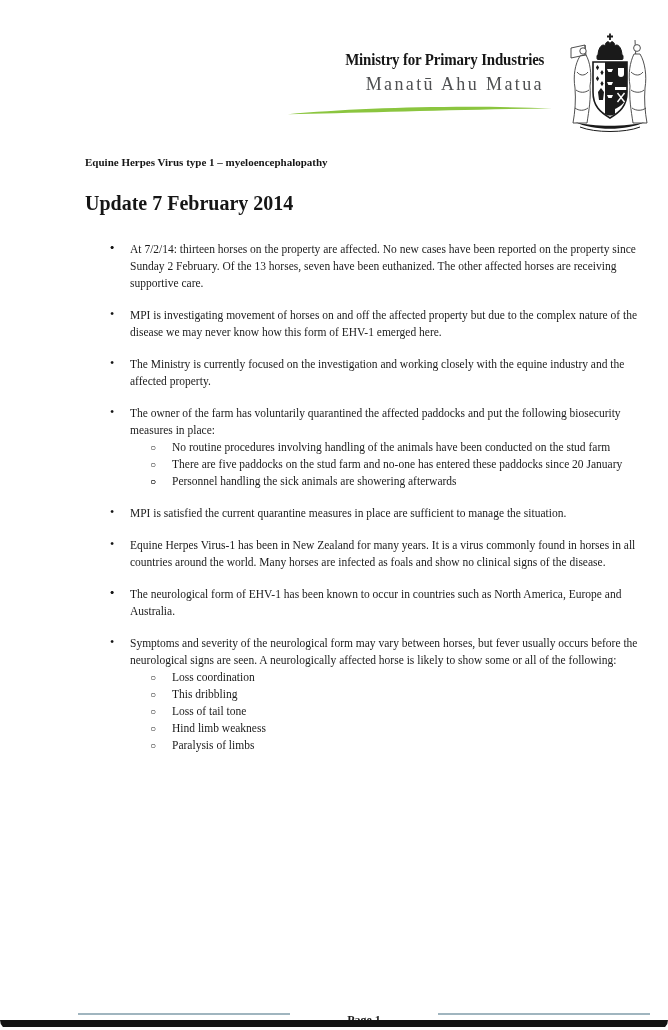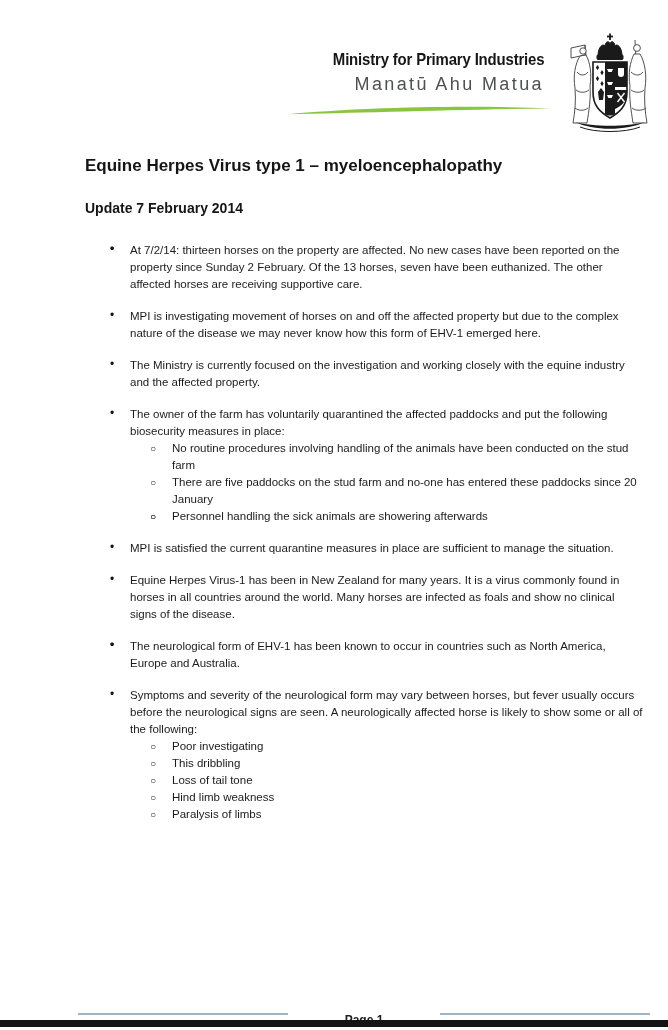--- a/index.html
+++ b/index.html
@@ -1,34 +1,34 @@
 <!DOCTYPE html>
 <html><head>
 <meta charset="utf-8">
 <style>
   html,body{margin:0;padding:0;background:#ffffff;}
   .canvas{
     position:relative;width:668px;height:1030px;background:#ffffff;
-    font-family:Liberation Sans, sans-serif;color:#1b1b1b;overflow:hidden;
+    font-family:Liberation Serif, serif;color:#1b1b1b;overflow:hidden;border-radius:10px;
   }
   
   .brand-text{position:absolute;top:50px;right:124px;text-align:right;}
   .org-name{
     font-size:17px;font-weight:bold;color:#161616;white-space:nowrap;
     transform:scaleX(0.88);transform-origin:100% 50%;letter-spacing:-0.2px;
   }
   .org-maori{
     margin-top:4px;font-size:18px;color:#4f5052;letter-spacing:2.4px;white-space:nowrap;
   }
   .swoosh{position:absolute;left:287px;top:102px;}
   .coat{position:absolute;left:563px;top:32px;}
   
   .content{position:absolute;left:85px;top:156px;width:558px;}
-  .doc-title{font-size:17px;font-weight:bold;margin:0 0 24px 0;color:#151515;}
-  .doc-subtitle{font-size:14px;font-weight:bold;margin:0 0 26px 0;color:#151515;}
+  .doc-title{font-size:11px;font-weight:bold;margin:0 0 24px 0;color:#151515;}
+  .doc-subtitle{font-size:20px;font-weight:bold;margin:0 0 26px 0;color:#151515;}
   ul.bullets{list-style:none;margin:0;padding:0;font-size:11.5px;line-height:17px;}
   ul.bullets > li{position:relative;padding-left:45px;margin-bottom:15px;}
   .b-marker{position:absolute;left:25px;top:-1px;font-size:12px;color:#151515;}
   ul.subs{list-style:none;margin:0;padding:0;}
   ul.subs > li{position:relative;padding-left:42px;}
   .s-marker{position:absolute;left:20px;top:0px;font-size:10px;color:#2a2a2a;}
   
   .footer{position:absolute;top:1013px;left:78px;width:572px;display:flex;align-items:flex-start;gap:46px;}
   .f-rule{flex:1;height:2px;background:#a0b5bf;}
   .f-label{margin:0 11px;font-weight:bold;font-size:12px;color:#1d1d1d;white-space:nowrap;}
@@ -166,21 +166,21 @@
       <li>
         <span class="b-marker">•</span>
         <span>The neurological form of EHV-1 has been known to occur in countries such as North America, Europe and Australia.</span>
       </li>
       <li>
         <span class="b-marker">•</span>
         <span>Symptoms and severity of the neurological form may vary between horses, but fever usually occurs before the neurological signs are seen. A neurologically affected horse is likely to show some or all of the following:</span>
         <ul class="subs">
           <li>
             <span class="s-marker">○</span>
-            <span>Poor investigating</span>
+            <span>Loss coordination</span>
           </li>
           <li>
             <span class="s-marker">○</span>
             <span>This dribbling</span>
           </li>
           <li>
             <span class="s-marker">○</span>
             <span>Loss of tail tone</span>
           </li>
           <li>

